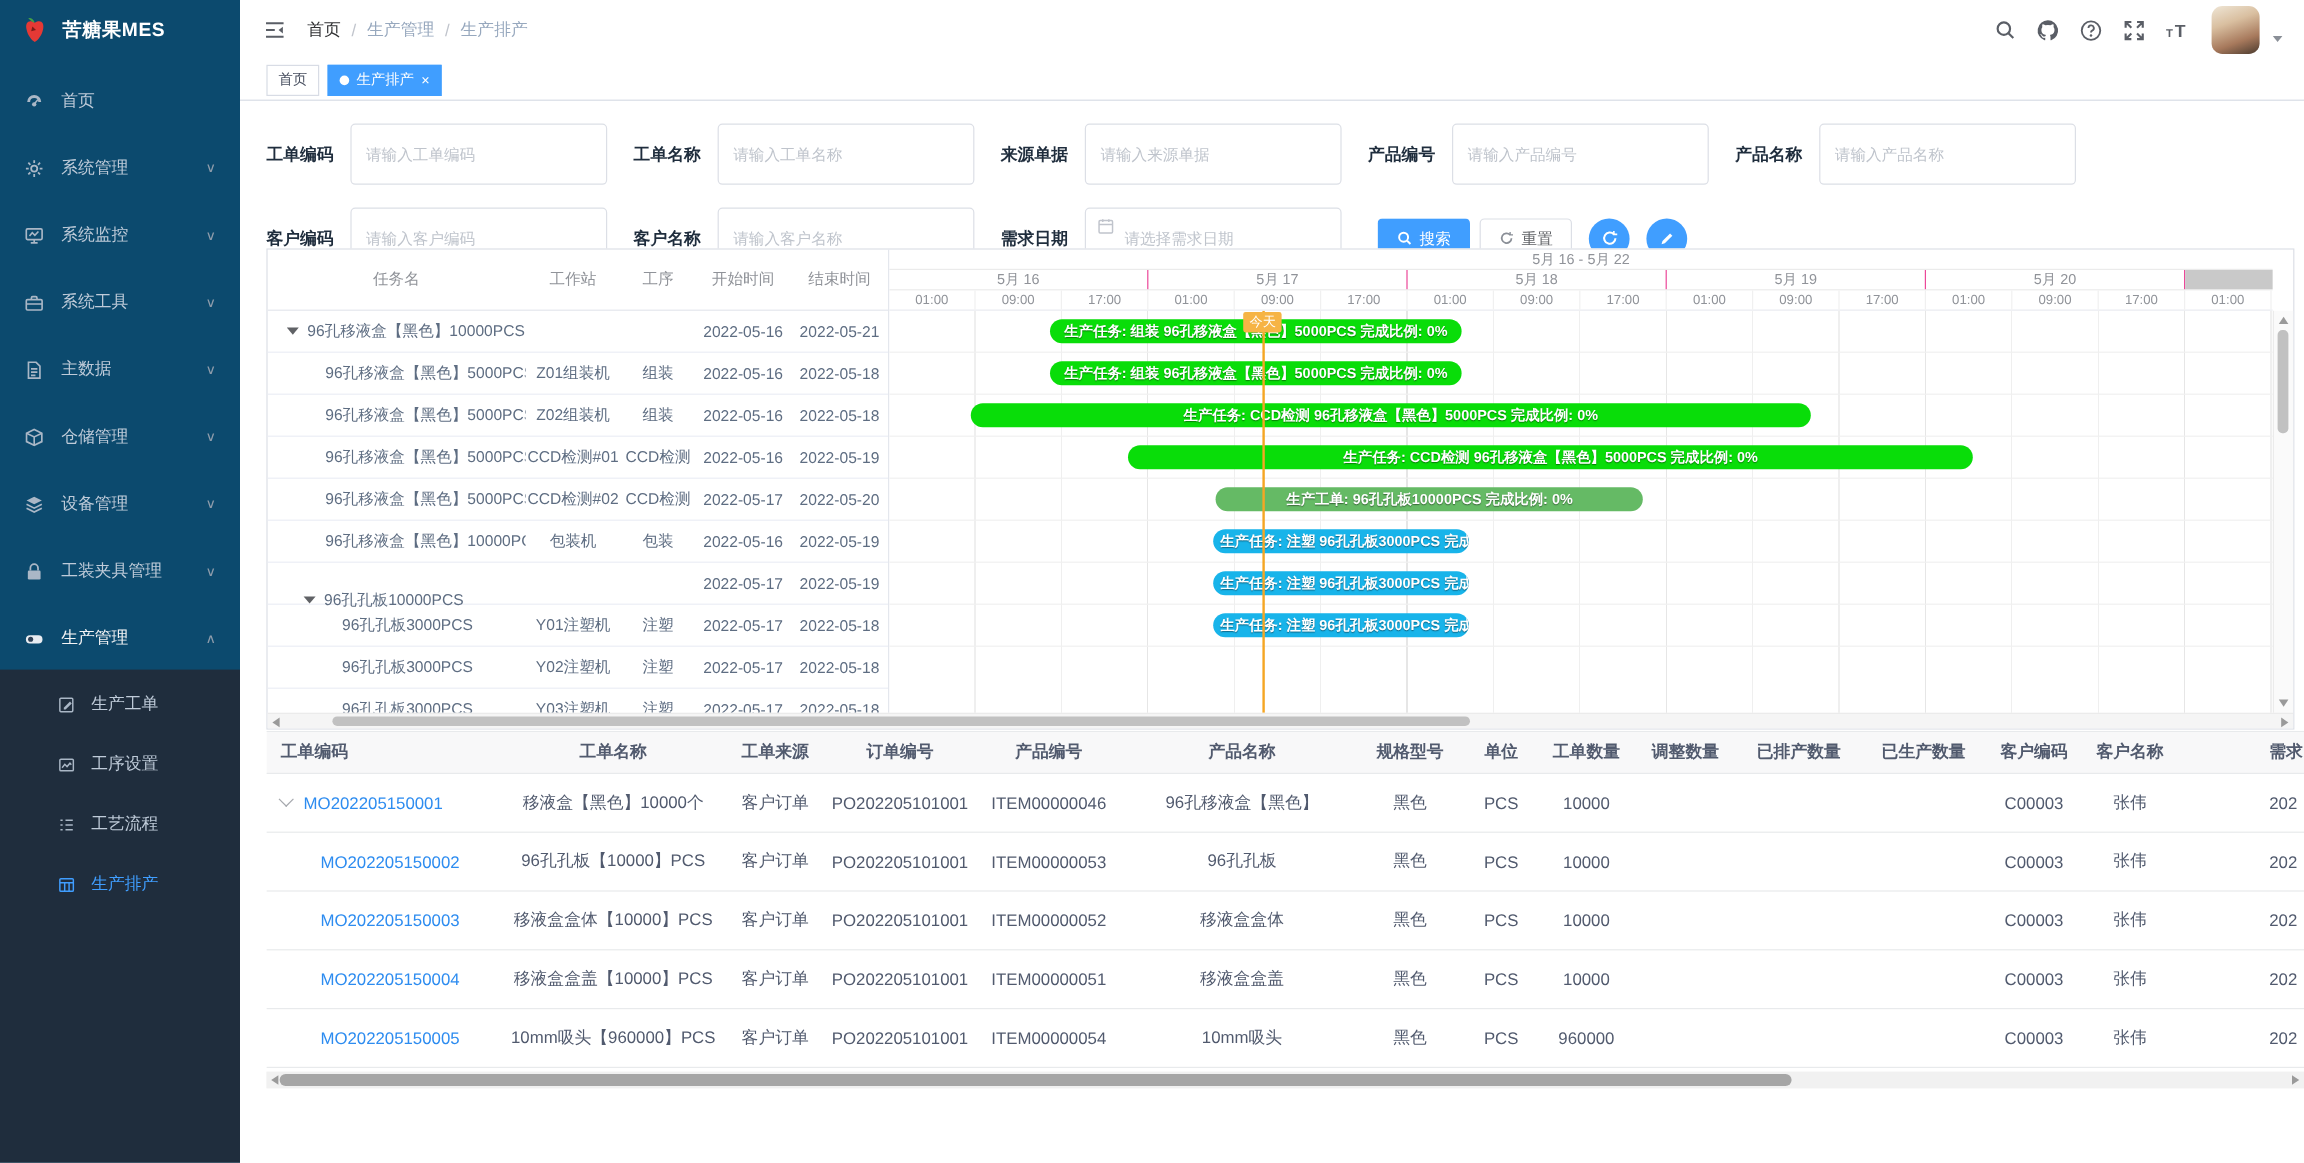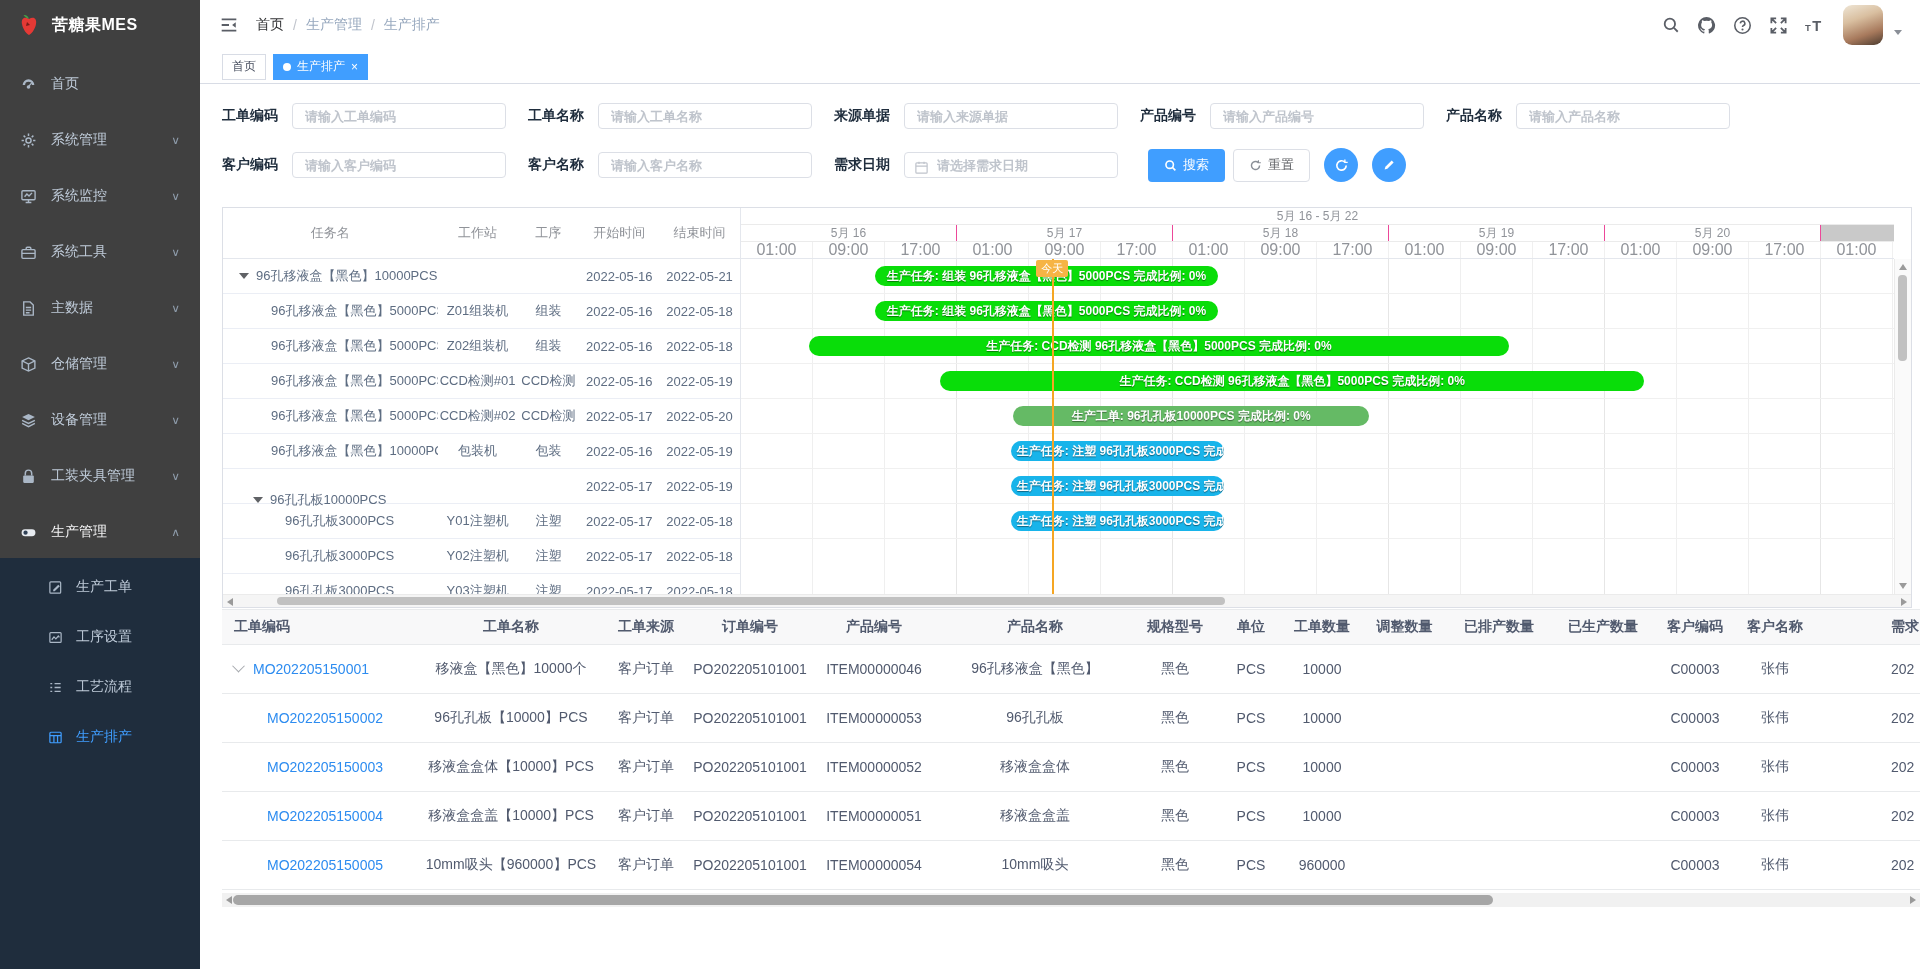--- a/index.html
+++ b/index.html
@@ -5,21 +5,21 @@
   * { box-sizing: border-box; }
   html,body { margin:0; padding:0; }
   body {
     width:1920px; height:969px; position:relative; overflow:hidden;
     background:#fff; font-family:"Liberation Sans","DejaVu Sans",sans-serif;
     color:#303133; font-size:14px;
   }
   svg { display:block; }
 
   
-  .sidebar { position:absolute; left:0; top:0; width:200px; height:969px; background:#404040; z-index:5; }
+  .sidebar { position:absolute; left:0; top:0; width:200px; height:969px; background:#0c4a6e; z-index:5; }
   .logo { height:50px; display:flex; align-items:center; padding-left:16px; gap:10px; }
   .logo-title { color:#fff; font-size:16px; font-weight:bold; letter-spacing:.5px; }
   .menu { padding-top:6px; }
   .menu-item { height:56px; display:flex; align-items:center; padding:0 20px; color:#bfcbd9; font-size:14px; cursor:pointer; }
   .menu-item .mi-icon { width:17px; margin-right:14px; color:#aab7c6; }
   .menu-item .arrow { margin-left:auto; color:#8e9cab; font-size:12px; transform:scaleY(.9); }
   .menu-item.expanded { color:#f4f4f5; }
   .menu-item.expanded .mi-icon { color:#e8ecf1; }
   .submenu { position:absolute; left:0; right:0; top:558px; bottom:0; background:#1f2d3d; padding-top:4px; }
   .submenu-item { height:50px; display:flex; align-items:center; padding-left:48px; color:#bfcbd9; font-size:14px; gap:13px; cursor:pointer; }
@@ -46,21 +46,21 @@
   .tag.active { background:#409EFF; border-color:#409EFF; color:#fff; }
   .tag-dot { width:8px; height:8px; border-radius:50%; background:#fff; }
   .tag-close { font-size:12px; line-height:1; cursor:pointer; }
 
   
   .filters { position:absolute; left:222px; top:103px; }
   .f-row { display:flex; align-items:center; margin-bottom:19px; }
   .f-pair { display:flex; align-items:center; margin-right:22px; }
   .f-label { width:60px; font-weight:bold; color:#1f2d3d; font-size:14px; margin-right:10px; white-space:nowrap; }
   .f-input { position:relative; }
-  .f-input input { width:214px; height:26px; border:1px solid #dcdfe6; border-radius:4px; padding:0 12px; font-size:13px; color:#606266; outline:none; font-family:inherit;font-weight:bold; }
+  .f-input input { width:214px; height:51px; border:1px solid #dcdfe6; border-radius:4px; padding:0 12px; font-size:13px; color:#606266; outline:none; font-family:inherit; }
   .f-input input::placeholder { color:#bfc4cc; }
   .f-input.with-ic input { padding-left:32px; }
   .f-input .in-ic { position:absolute; left:10px; top:8px; color:#c0c4cc; }
   .btn { height:33px; border-radius:4px; font-size:13px; display:inline-flex; align-items:center; gap:6px; padding:0 15px; cursor:pointer; border:1px solid transparent; }
   .btn-primary { background:#409EFF; color:#fff; }
   .btn-plain { background:#fff; border-color:#dcdfe6; color:#606266; }
   .btn-circle { width:34px; height:34px; border-radius:50%; background:#409EFF; color:#fff; display:inline-flex; align-items:center; justify-content:center; margin-left:14px; cursor:pointer; }
   .ml24 { margin-left:8px; }
 
   
@@ -74,21 +74,21 @@
   .g-name { display:flex; align-items:center; padding-left:16px; white-space:nowrap; overflow:hidden; }
   .g-name.child { padding-left:48px; }
   .tri-down { width:0; height:0; border-left:5px solid transparent; border-right:5px solid transparent; border-top:6px solid #606266; margin-right:7px; flex:none; cursor:pointer; }
 
   .g-timeline { position:absolute; left:518px; right:17px; top:0; height:51px; overflow:hidden; }
   .g-range { height:17px; border-bottom:1px solid #ebebeb; text-align:center; color:#909399; font-size:12px; line-height:16px; }
   .g-days { height:17px; border-bottom:1px solid #ebebeb; display:flex; }
   .g-day { width:216px; border-right:1px solid #ec4899; text-align:center; color:#909399; font-size:12px; line-height:16px; }
   .g-day.partial { flex:1; background:#c9c9c9; overflow:hidden; border-right:none; }
   .g-hours { height:17px; border-bottom:1px solid #e4e7ed; display:flex; }
-  .g-hour { width:72px; border-right:1px solid #f0f0f0; text-align:center; color:#909399; font-size:16px; line-height:16px; }
+  .g-hour { width:72px; border-right:1px solid #f0f0f0; text-align:center; color:#909399; font-size:11px; line-height:16px; }
   .g-body { position:absolute; left:518px; right:17px; top:51px; bottom:13px; overflow:hidden;
     background-image:
       repeating-linear-gradient(90deg, transparent 0 215px, #e6e6e6 215px 216px),
       repeating-linear-gradient(90deg, transparent 0 71px, #efefef 71px 72px);
   }
   .g-row { height:35px; border-bottom:1px solid #f0f0f0; position:relative; }
   .bar { position:absolute; top:7px; height:20px; border-radius:10px; color:#fff; font-size:12px; font-weight:bold; line-height:20px; text-align:center; white-space:nowrap; overflow:hidden; text-shadow:0 1px 1px rgba(0,0,0,.45); cursor:pointer; }
   .bar.order { background:#65ba65; }
   .bar.green { background:#09dd09; }
   .bar.blue  { background:#18b4ea; text-align:left; padding-left:6px; }

